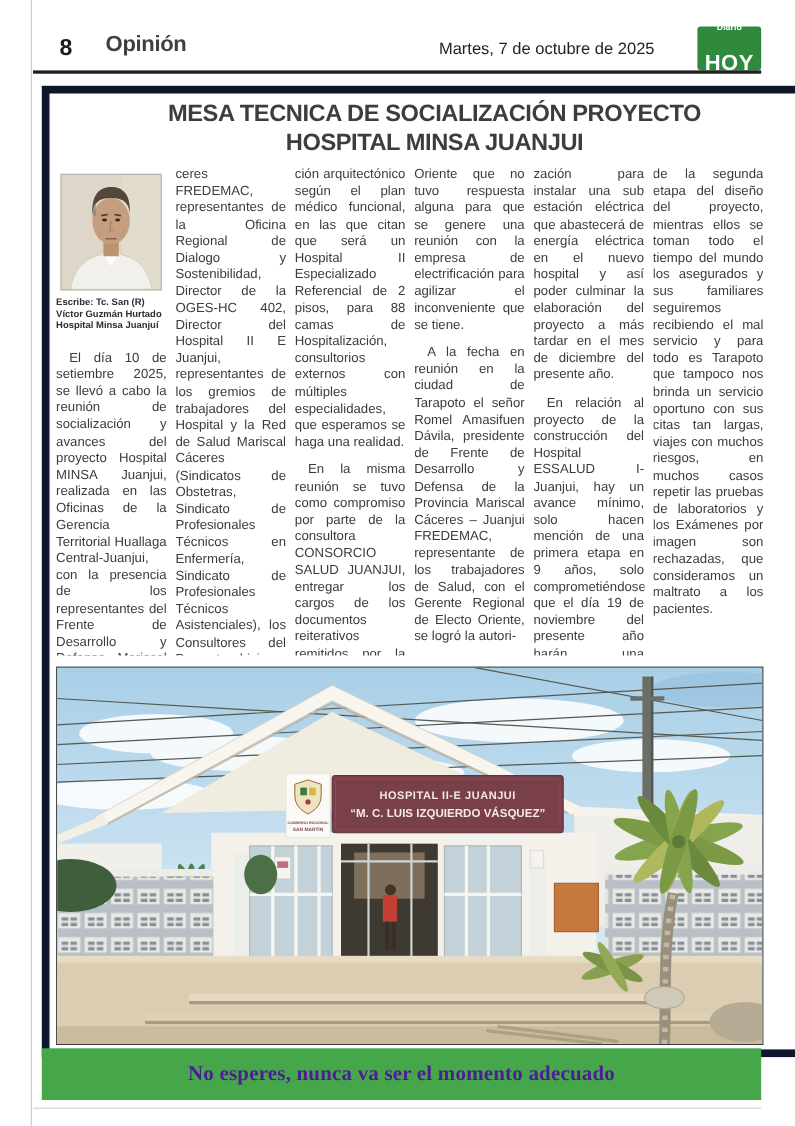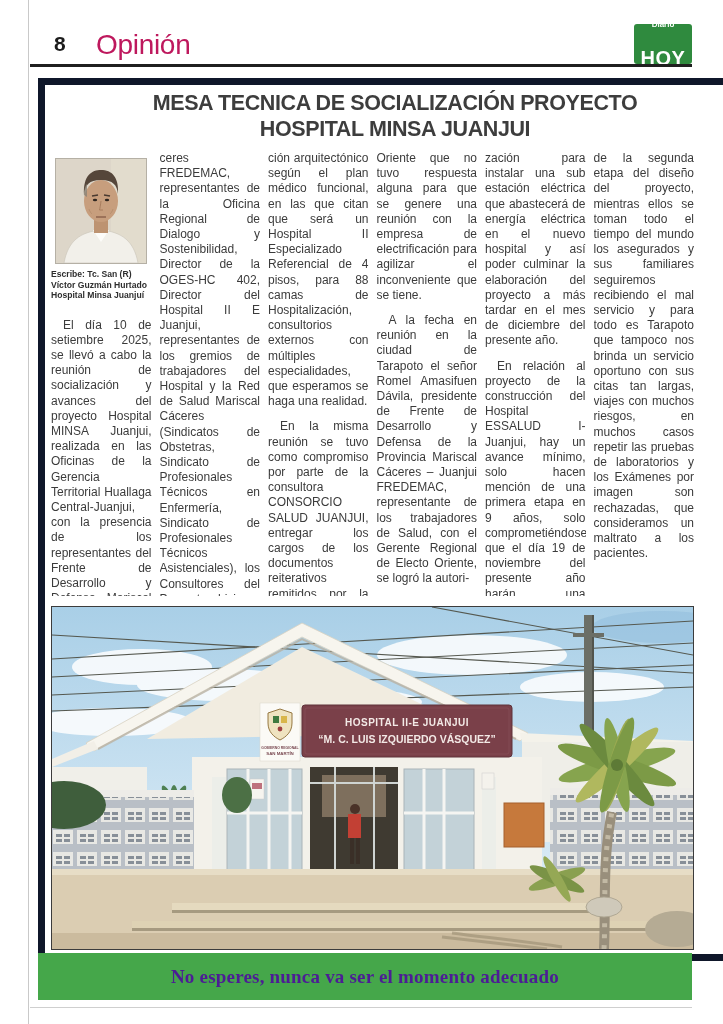--- a/index.html
+++ b/index.html
@@ -3,21 +3,21 @@
 <meta charset="utf-8">
 <style>
   html,body{margin:0;padding:0;background:#888;}
   .page{position:relative;width:723px;height:1024px;background:#ffffff;overflow:hidden;
         font-family:"Liberation Sans",sans-serif;color:#3a3a3a;}
   .scan-left{position:absolute;left:28px;top:0;width:1px;height:1024px;background:#c9c9c9;}
   .scan-bottom{position:absolute;left:30px;top:1007px;width:662px;height:1px;background:#cfcfcf;}
 
   
   .hdr-num{position:absolute;left:54px;top:32px;font-size:21px;font-weight:bold;color:#1c1c1c;}
-  .hdr-section{position:absolute;left:96px;top:29px;font-size:28px;font-weight:normal;color:#be185d;letter-spacing:-0.3px;}
+  .hdr-section{position:absolute;left:96px;top:29px;font-size:20px;font-weight:bold;color:#404040;letter-spacing:-0.3px;}
   .hdr-date{position:absolute;right:128px;top:36px;font-size:15px;color:#222;}
   .hdr-logo{position:absolute;left:634px;top:24px;width:58px;height:40px;border-radius:3px;
             display:flex;flex-direction:column;align-items:center;justify-content:center;line-height:1;gap:18px;}
   .hdr-logo .l-top{font-size:8px;font-weight:bold;color:#fff;margin-bottom:1px;}
   .hdr-logo .l-main{font-size:20px;font-weight:bold;color:#fff;letter-spacing:0.5px;}
   .hdr-rule{position:absolute;left:30px;top:64px;width:662px;height:3px;background:#1f1f1f;}
 
   
   .article-box{position:absolute;left:38px;top:78px;width:652px;height:869px;border:7px solid #0f172a;padding-left:48px;}
   .headline{position:absolute;top:5px;left:0;width:100%;text-align:center;font-weight:bold;
@@ -41,20 +41,21 @@
 </style>
 </head>
 <body>
 
 <div class="page">
   <div class="scan-left"></div>
   <div class="scan-bottom"></div>
 
   <div class="hdr-num">8</div>
   <div class="hdr-section">Opinión</div>
+  <div class="hdr-date">Martes, 7 de octubre de 2025</div>
   <div class="hdr-logo" style="background: rgb(47, 138, 62);">
     <span class="l-top">Diario</span>
     <span class="l-main">HOY</span>
   </div>
   <div class="hdr-rule"></div>
 
   <div class="article-box">
     <div class="headline">
       <div>MESA TECNICA DE SOCIALIZACIÓN PROYECTO</div>
       <div>HOSPITAL MINSA JUANJUI</div>
@@ -86,21 +87,21 @@
           <div>Escribe: Tc. San (R)</div>
           <div>Víctor Guzmán Hurtado</div>
           <div>Hospital Minsa Juanjuí</div>
         </div>
         <p class="indent col1-body">El día 10 de setiembre 2025, se llevó a cabo la reunión de socialización y avances del proyecto Hospital MINSA Juanjui, realizada en las Oficinas de la Gerencia Territorial Huallaga Central-Juanjui, con la presencia de los representantes del Frente de Desarrollo y Defensa Mariscal Cá-</p>
       </div>
       <div class="col">
         <p>ceres FREDEMAC, representantes de la Oficina Regional de Dialogo y Sostenibilidad, Director de la OGES-HC 402, Director del Hospital II E Juanjui, representantes de los gremios de trabajadores del Hospital y la Red de Salud Mariscal Cáceres (Sindicatos de Obstetras, Sindicato de Profesionales Técnicos en Enfermería, Sindicato de Profesionales Técnicos Asistenciales), los Consultores del Proyecto hicieron la presentación de los entregables y la exposi-</p>
       </div>
       <div class="col">
-        <p>ción arquitectónico según el plan médico funcional, en las que citan que será un Hospital II Especializado Referencial de 4 pisos, para 88 camas de Hospitalización, consultorios externos con múltiples especialidades, que esperamos se haga una realidad.</p>
+        <p>ción arquitectónico según el plan médico funcional, en las que citan que será un Hospital II Especializado Referencial de 2 pisos, para 88 camas de Hospitalización, consultorios externos con múltiples especialidades, que esperamos se haga una realidad.</p>
         <p class="indent">En la misma reunión se tuvo como compromiso por parte de la consultora CONSORCIO SALUD JUANJUI, entregar los cargos de los documentos reiterativos remitidos por la Mesa Técnica a la empresa Electro</p>
       </div>
       <div class="col">
         <p>Oriente que no tuvo respuesta alguna para que se genere una reunión con la empresa de electrificación para agilizar el inconveniente que se tiene.</p>
         <p class="indent">A la fecha en reunión en la ciudad de Tarapoto el señor Romel Amasifuen Dávila, presidente de Frente de Desarrollo y Defensa de la Provincia Mariscal Cáceres – Juanjui FREDEMAC, representante de los trabajadores de Salud, con el Gerente Regional de Electo Oriente, se logró la autori-</p>
       </div>
       <div class="col">
         <p>zación para instalar una sub estación eléctrica que abastecerá de energía eléctrica en el nuevo hospital y así poder culminar la elaboración del proyecto a más tardar en el mes de diciembre del presente año.</p>
         <p class="indent">En relación al proyecto de la construcción del Hospital ESSALUD I-Juanjui, hay un avance mínimo, solo hacen mención de una primera etapa en 9 años, solo comprometiéndose que el día 19 de noviembre del presente año harán una presentación visual</p>
       </div>

